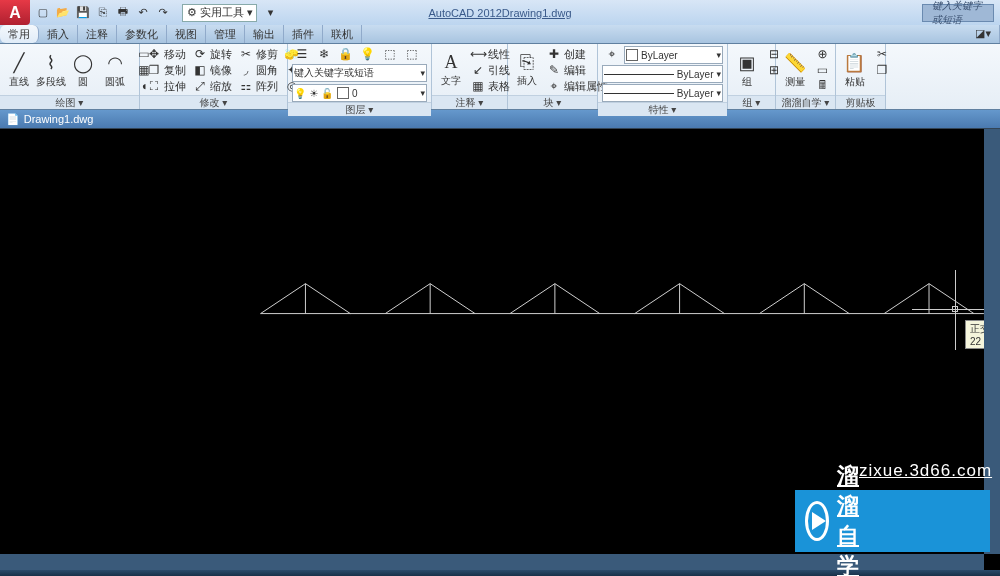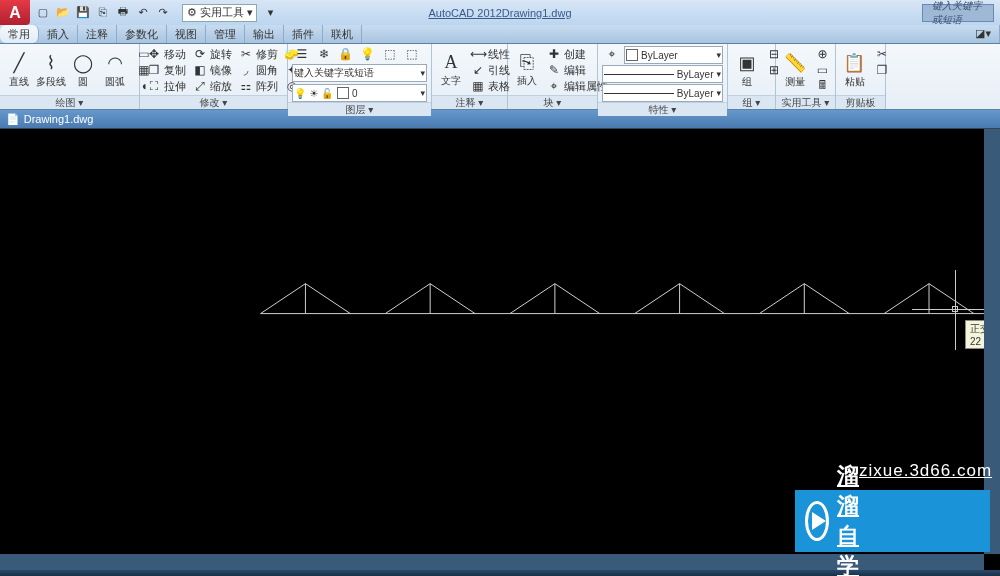--- a/index.html
+++ b/index.html
@@ -337,21 +337,21 @@
             <span class="ico">⊕</span>
           </div>
         <div class="srow">
             <span class="ico">▭</span>
           </div>
         <div class="srow">
             <span class="ico">🖩</span>
           </div>
       </div>
     </div>
-    <div class="panel-title">实用工具 ▾</div>
+    <div class="panel-title">溜溜自学 ▾</div>
   </div>
 
   <div class="panel" style="width:50px">
     <div class="panel-body">
       <div class="vbtn">
           <span class="ico">📋</span>
           <span class="lbl">粘贴</span>
         </div>
       <div class="grid3" style="width:16px">
         <div class="srow">

